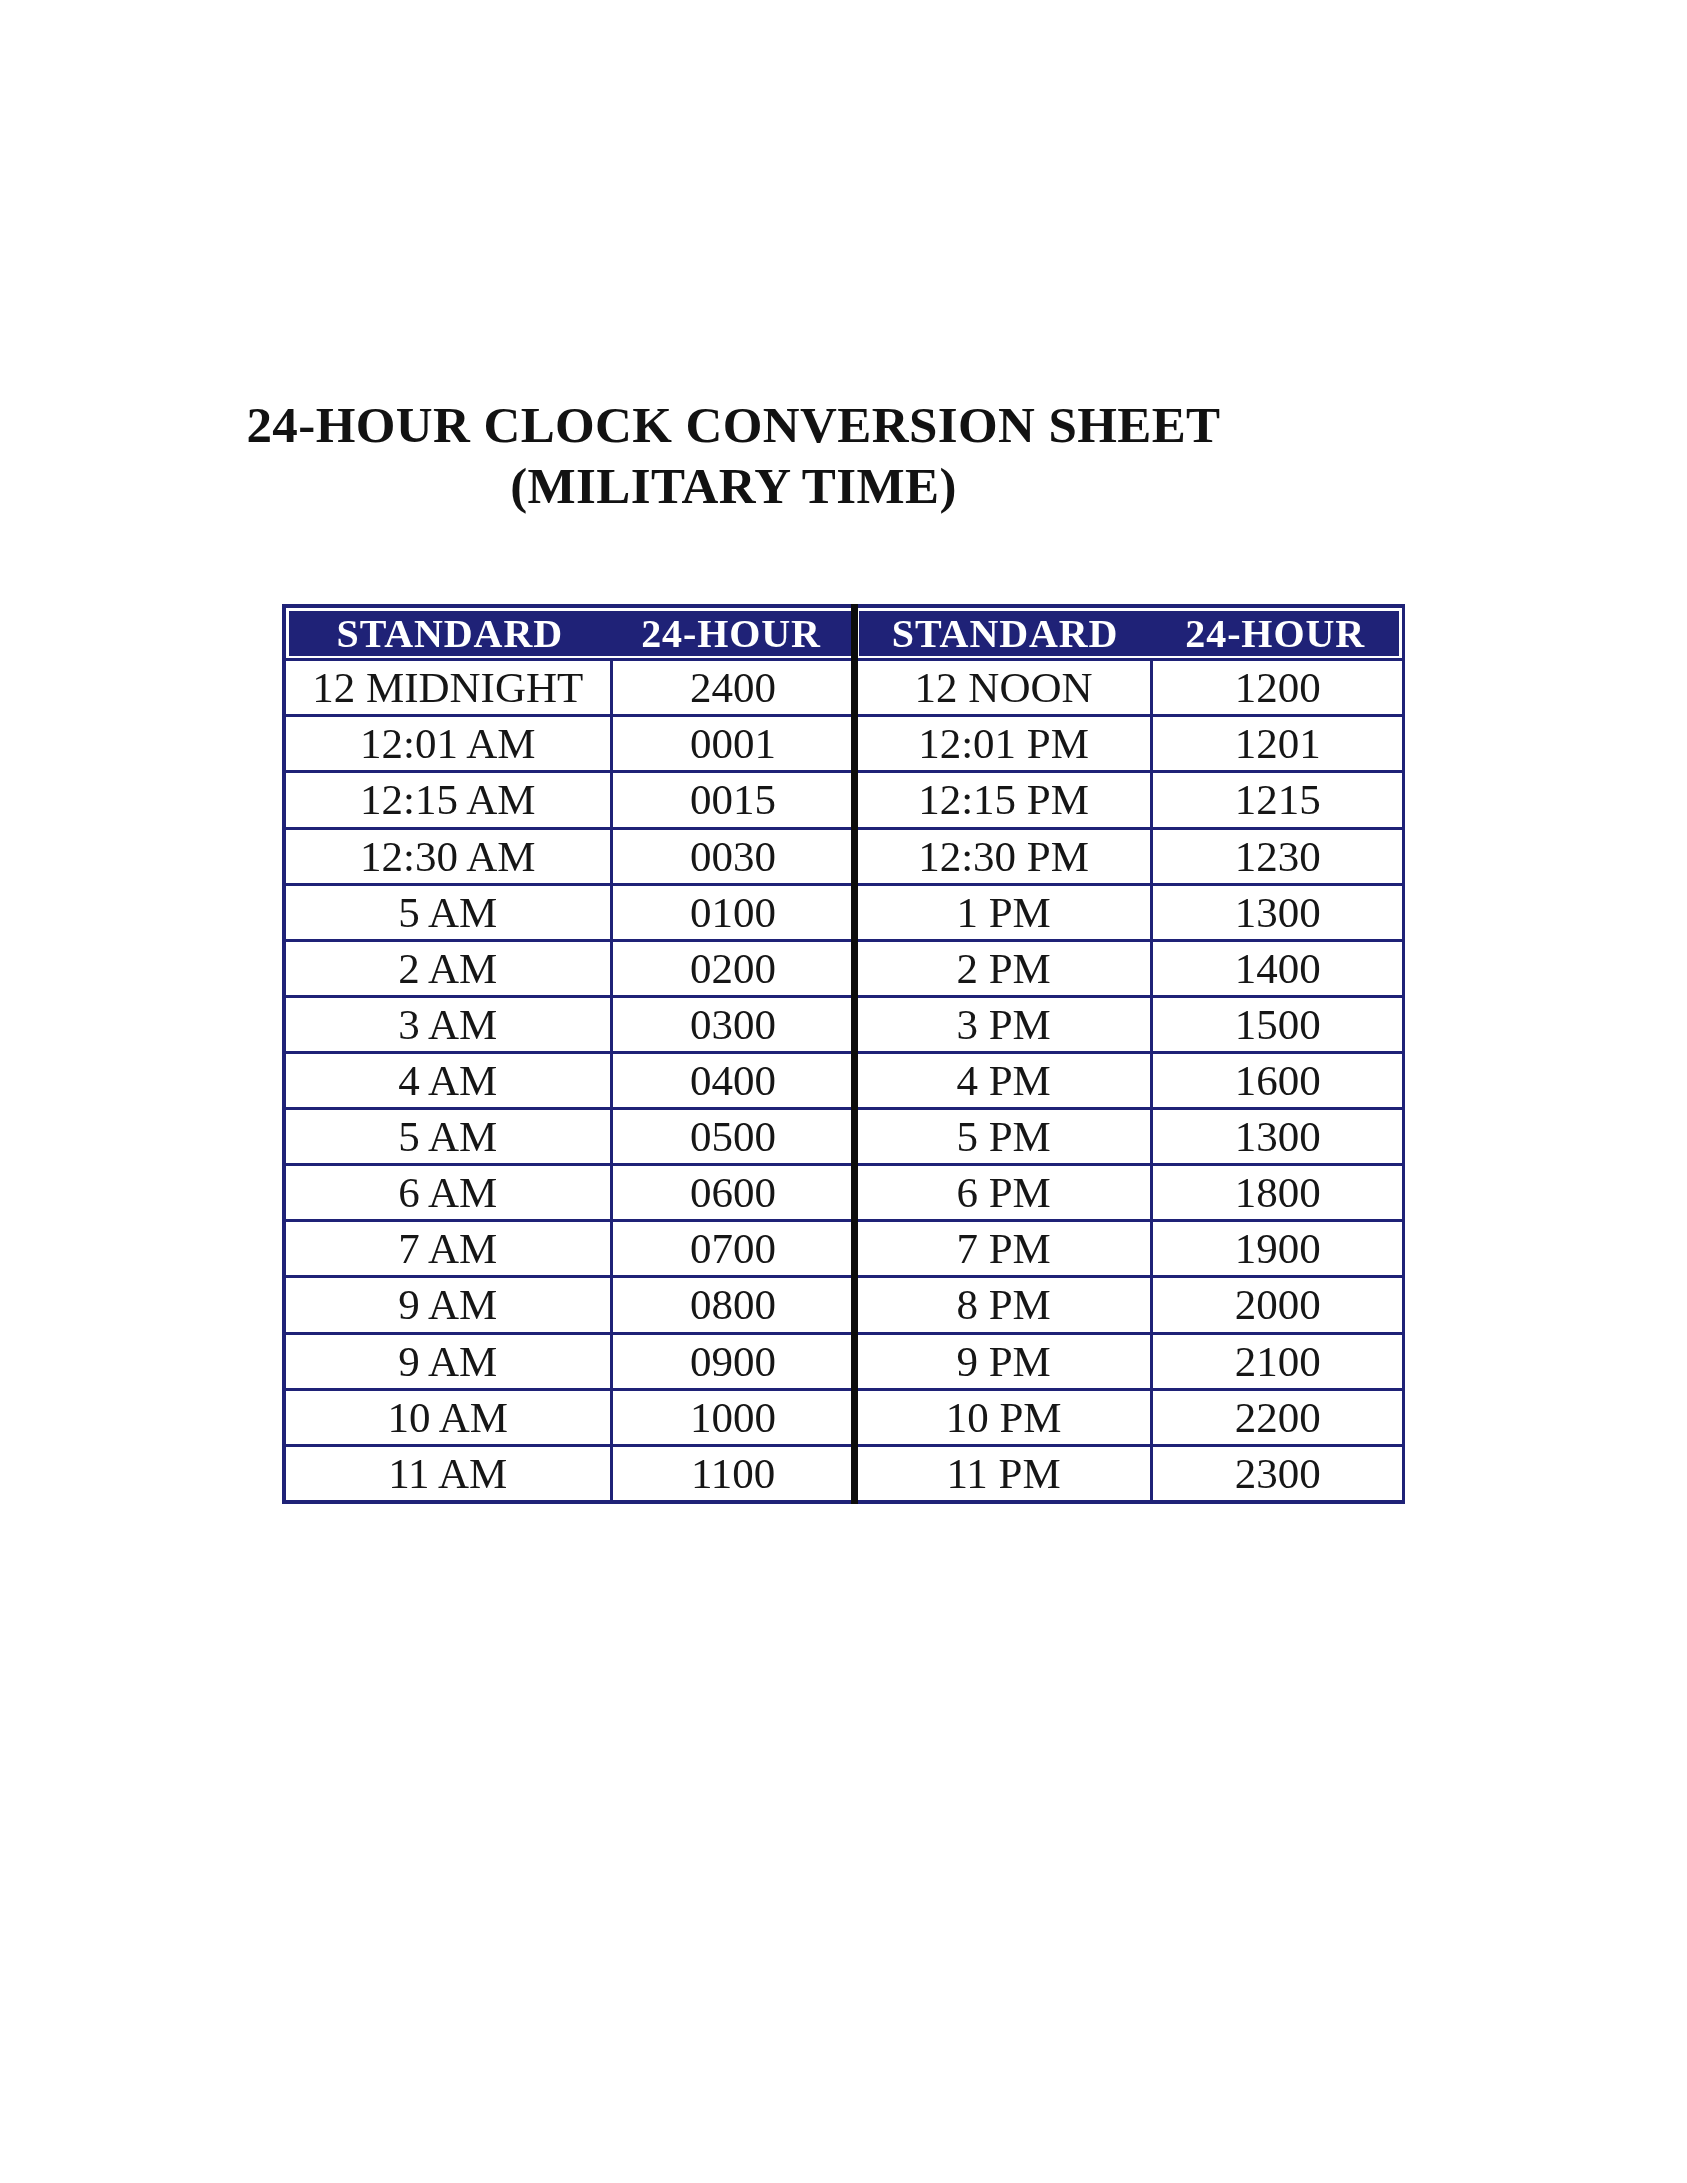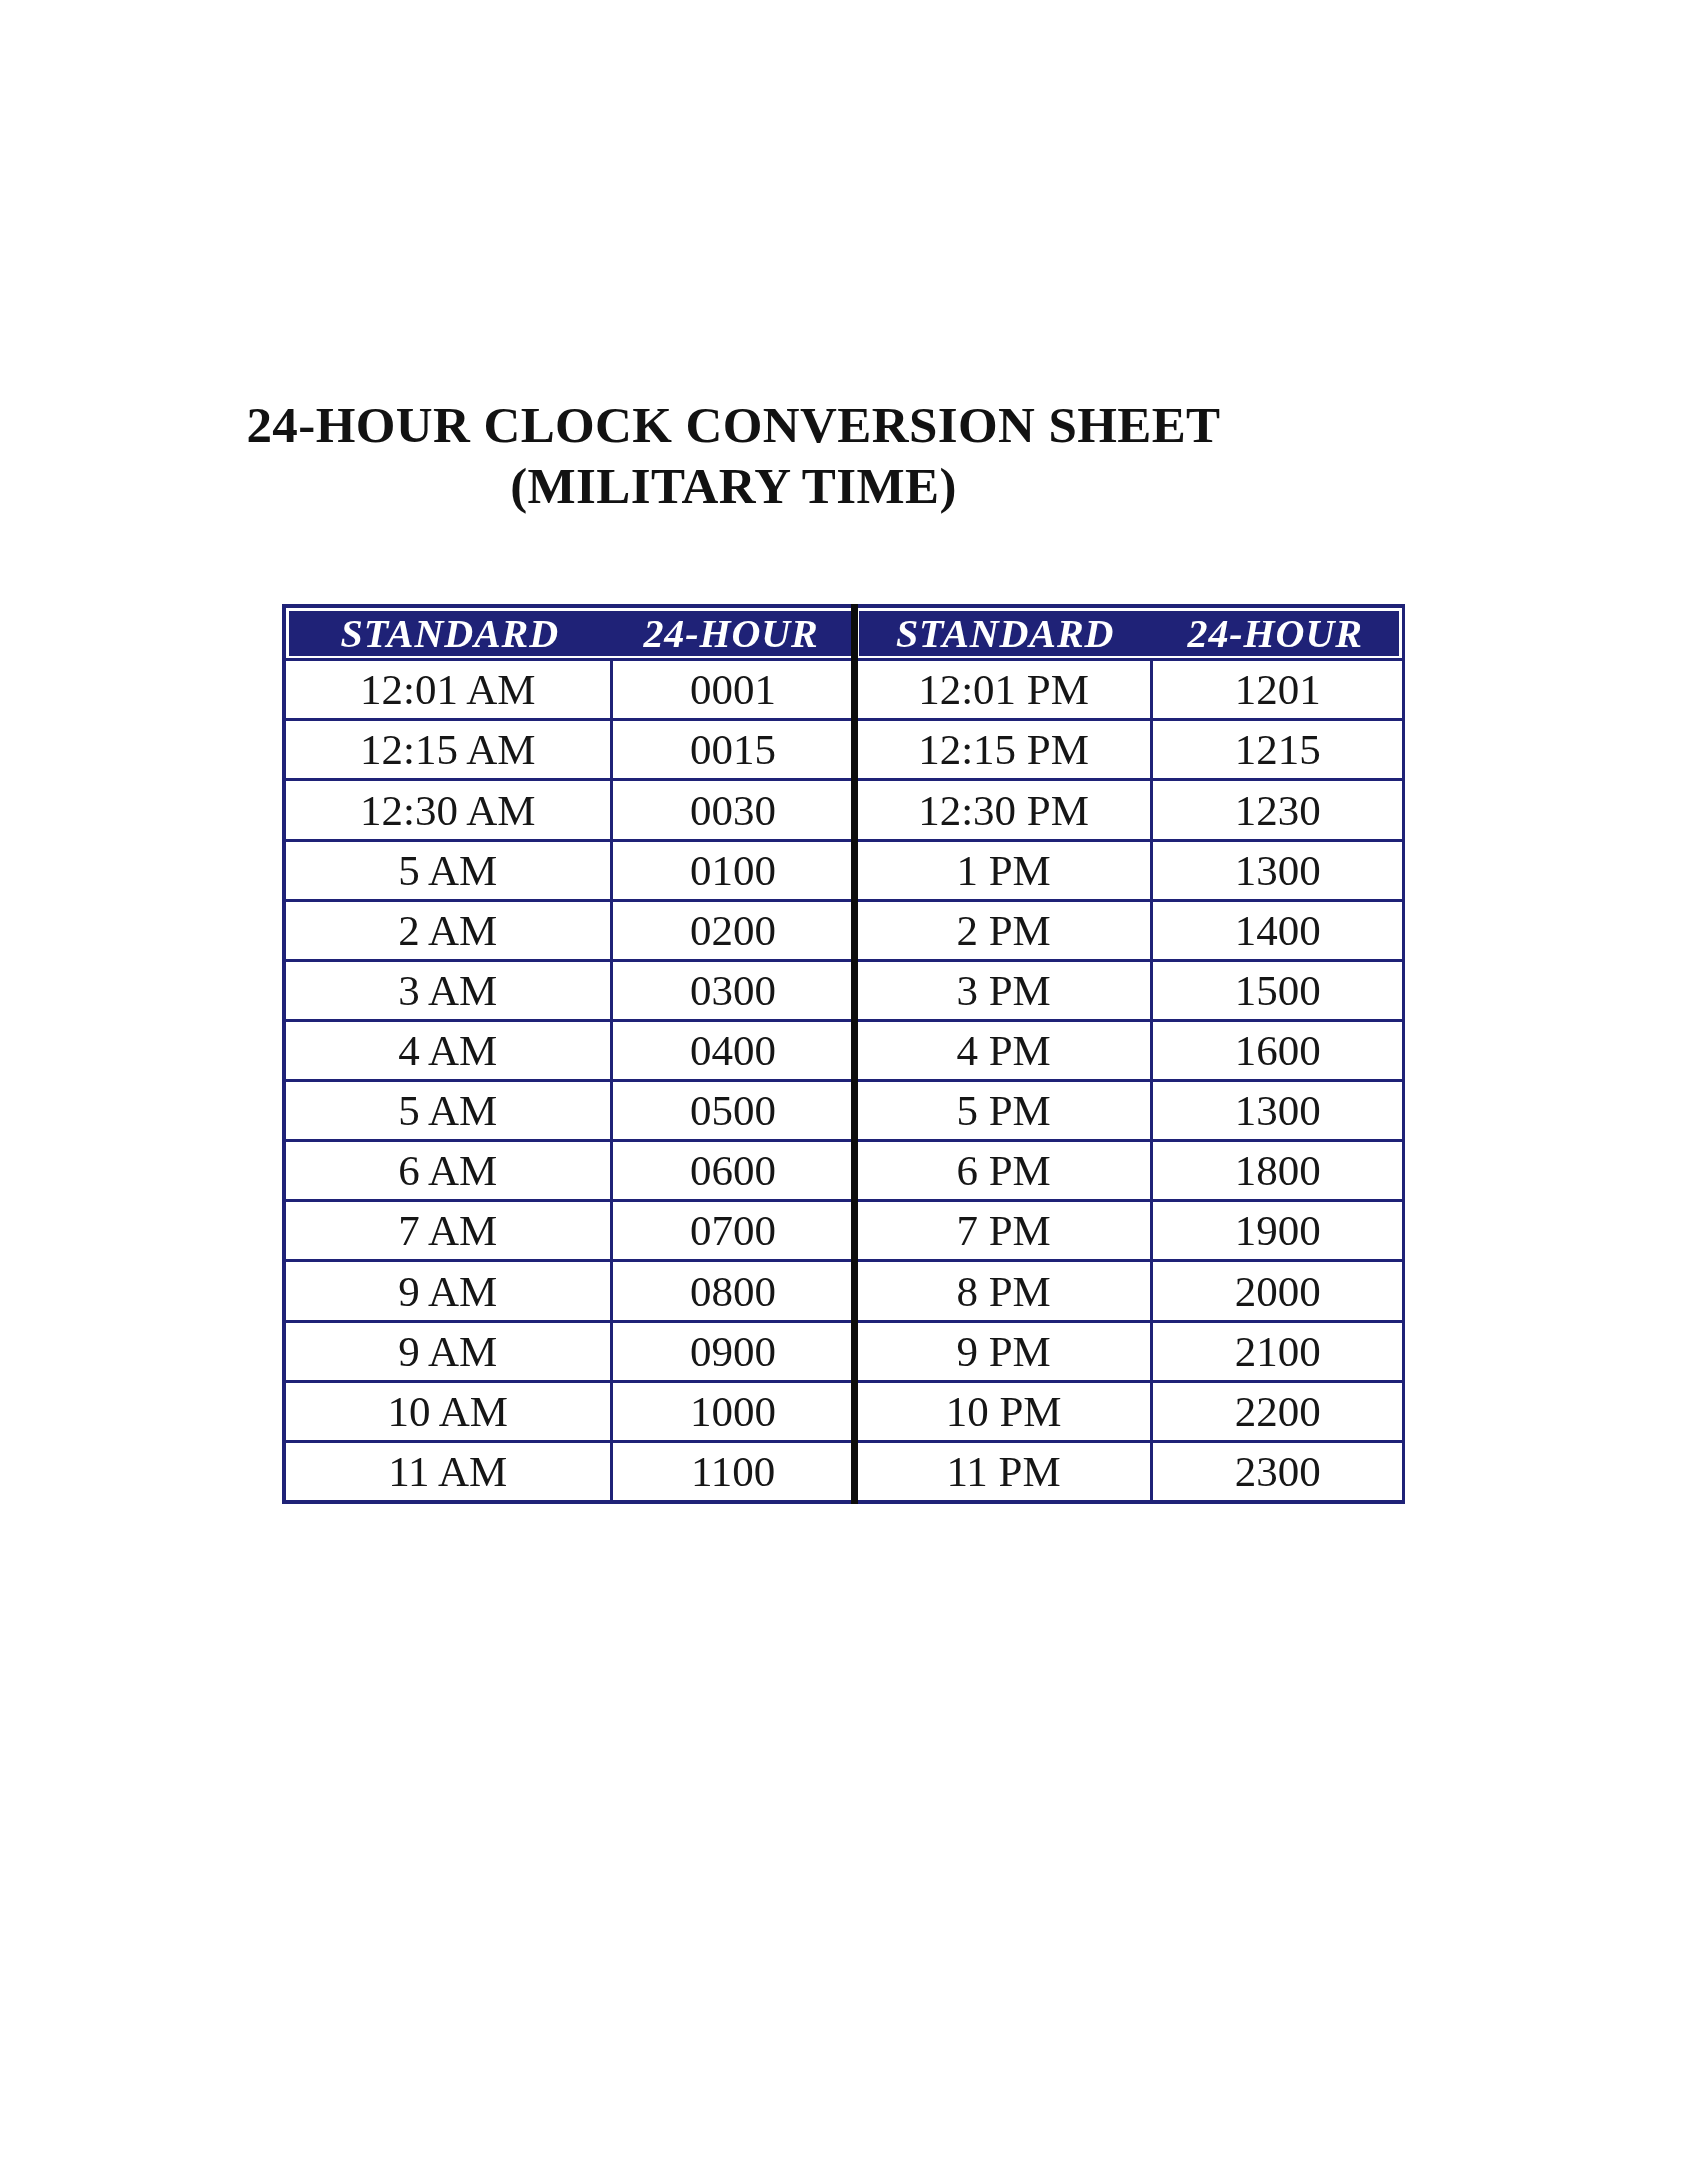--- a/index.html
+++ b/index.html
@@ -52,21 +52,20 @@
   th.header-cell{
     padding:2.6px;
     background:var(--page-bg);
     border:3.5px solid var(--navy);
     vertical-align:middle;
   }
   .band{
     display:flex;
     height:45px;
     background:var(--navy);
-    font-style:italic;
   }
   .band-label{
     display:flex;
     align-items:center;
     justify-content:center;
     color:var(--header-text);
     font-weight:bold;
     font-size:40px;
     letter-spacing:0.9px;
     white-space:nowrap;
@@ -122,20 +121,26 @@
           <th class="header-cell" colspan="2">
             <div class="band">
               <span class="band-label w-c3">STANDARD</span>
               <span class="band-label w-c4">24-HOUR</span>
             </div>
           </th>
         </tr>
       </thead>
       <tbody id="table-body">
           <tr>
+            <td>12 MIDNIGHT</td>
+            <td>2400</td>
+            <td>12 NOON</td>
+            <td>1200</td>
+          </tr>
+          <tr>
             <td>12:01 AM</td>
             <td>0001</td>
             <td>12:01 PM</td>
             <td>1201</td>
           </tr>
           <tr>
             <td>12:15 AM</td>
             <td>0015</td>
             <td>12:15 PM</td>
             <td>1215</td>

